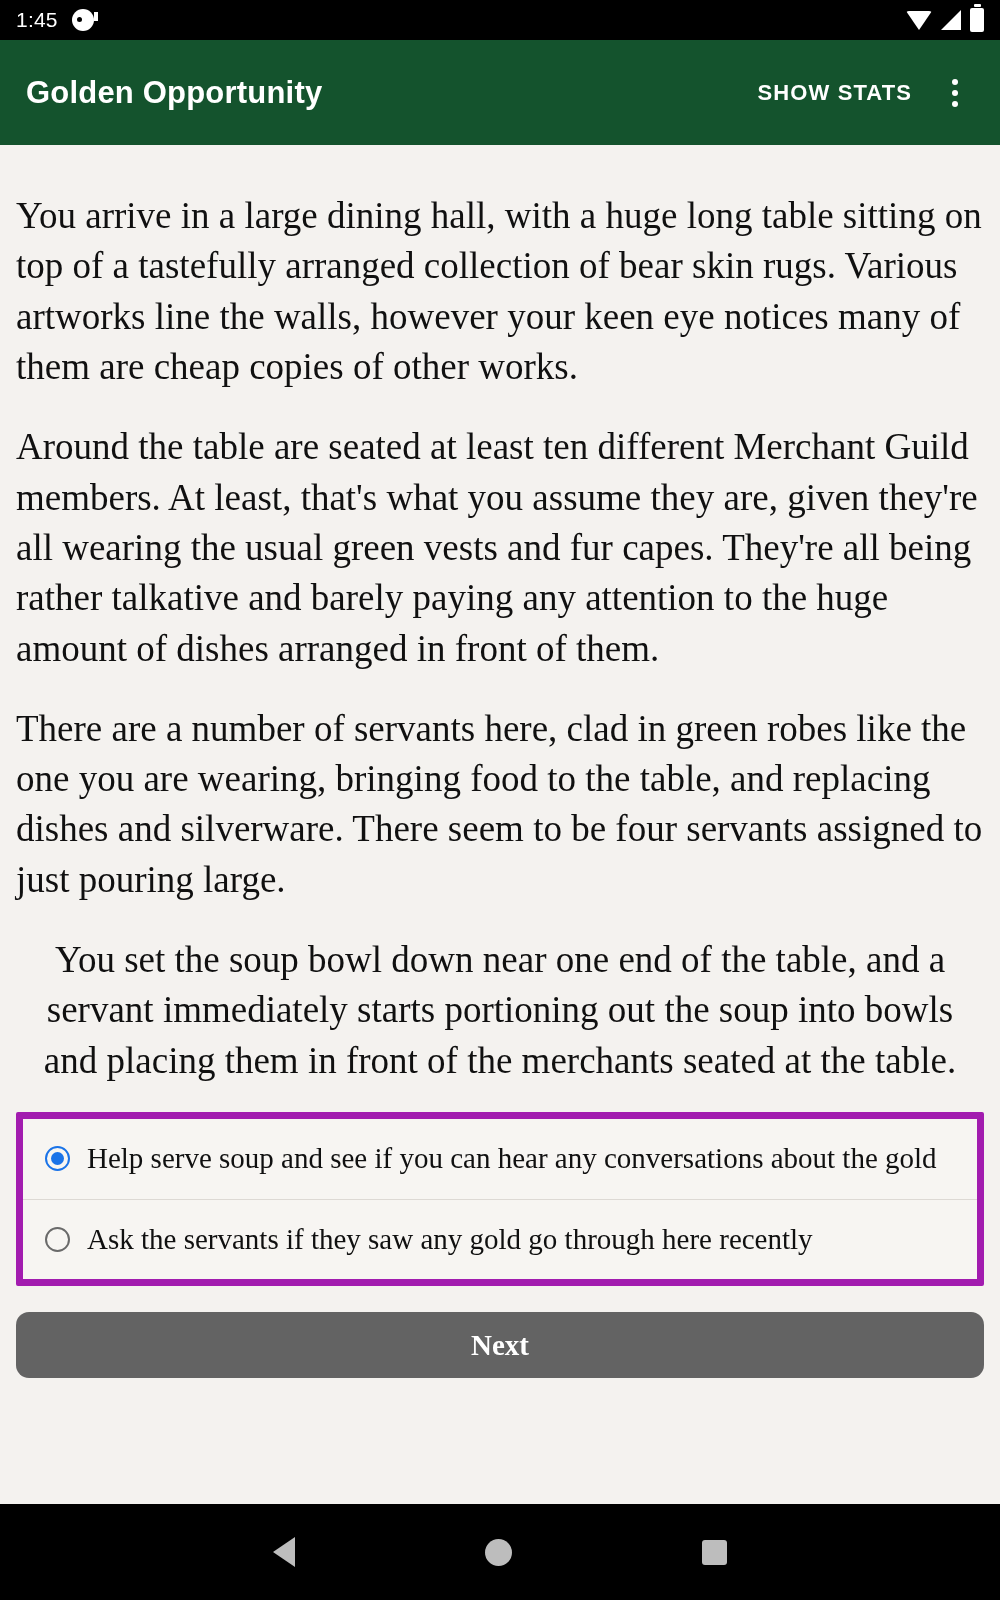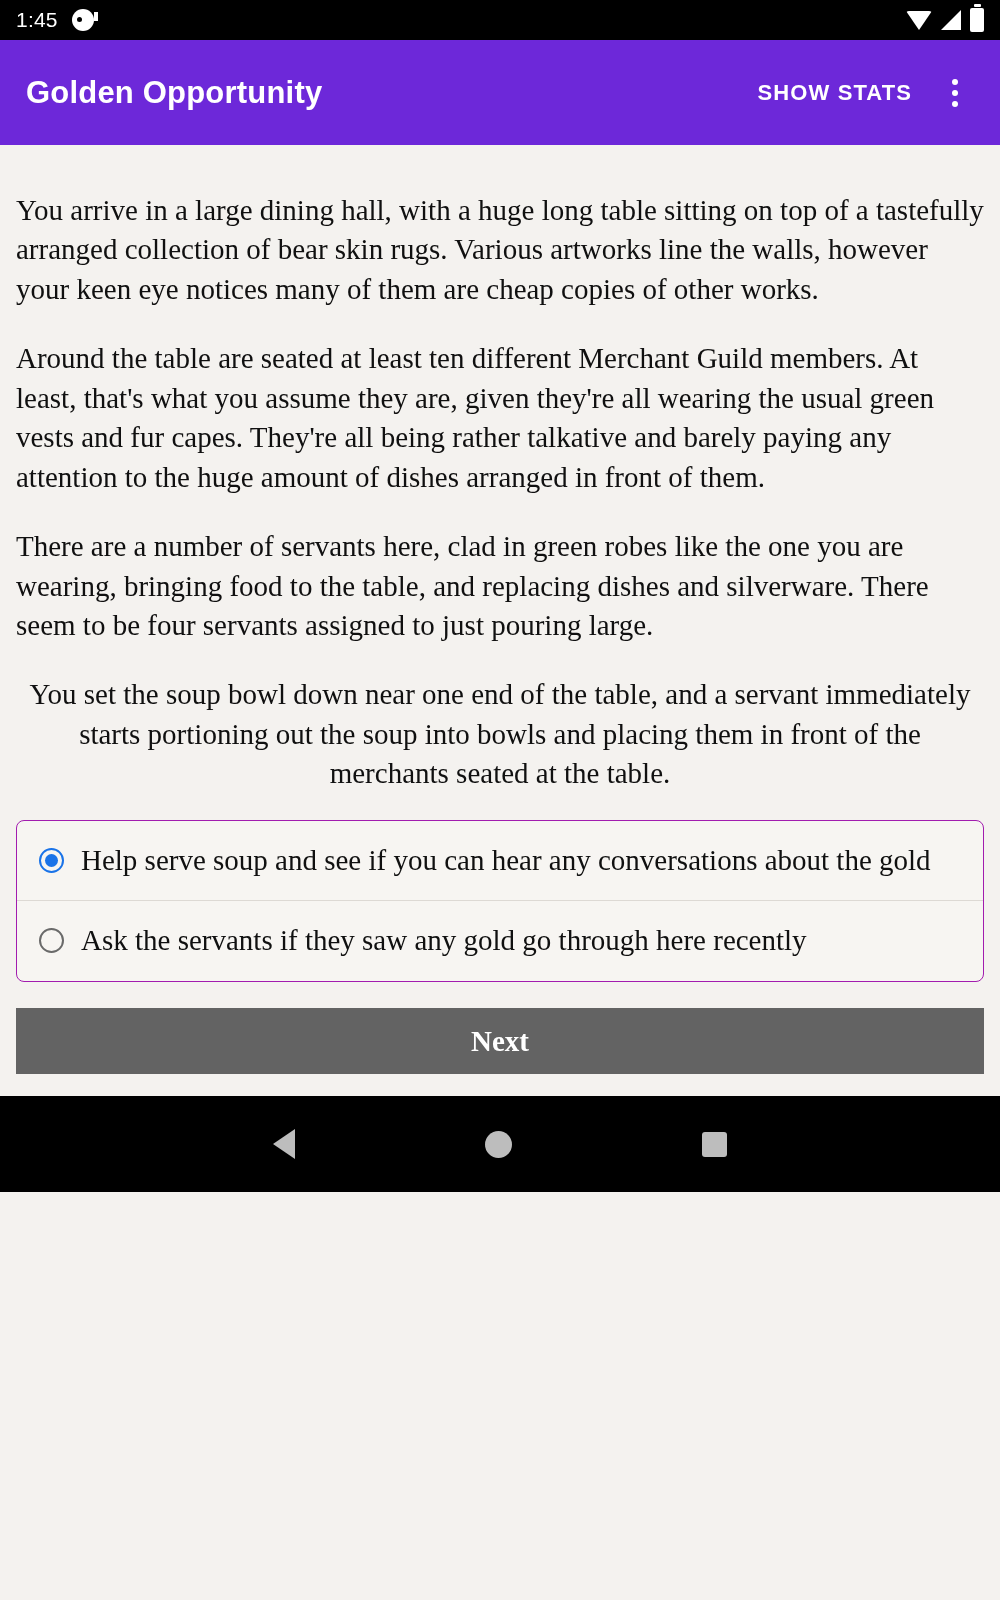--- a/index.html
+++ b/index.html
@@ -9,21 +9,21 @@
   body {
     width: 1000px;
     height: 1600px;
     background: #f4f2ef;
     font-family: "Liberation Sans", sans-serif;
     overflow: hidden;
   }
   .phone {
     position: relative;
     width: 1000px;
-    height: 1192px;
+    height: 1600px;
     display: flex;
     flex-direction: column;
     background: #f4f2ef;
   }
 
   
   .status-bar {
     height: 40px;
     background: #000000;
     color: #ffffff;
@@ -99,21 +99,21 @@
     height: 3px;
     background: #ffffff;
     border-radius: 1px;
     left: 3.5px;
     top: -4px;
   }
 
   
   .app-bar {
     height: 105px;
-    background: #6d28d9;
+    background: #14532d;
     display: flex;
     align-items: center;
     padding: 0 22px 0 26px;
     flex: none;
   }
   .app-title {
     color: #ffffff;
     font-size: 31px;
     font-weight: bold;
     letter-spacing: 0.2px;
@@ -149,31 +149,31 @@
   
   .content {
     flex: 1;
     background: #f4f2ef;
     padding: 46px 16px 0 16px;
     box-sizing: border-box;
     overflow: hidden;
   }
   .story p {
     font-family: "Liberation Serif", serif;
-    font-size: 29px;
+    font-size: 37px;
     line-height: 1.36;
     color: #101010;
     margin: 0 0 30px 0;
   }
   .story p:last-child { margin-bottom: 26px; text-align: center; }
 
   
   .choices {
-    border: 1px solid #a21caf;
-    border-radius: 8px;
+    border: 7px solid #a21caf;
+    border-radius: 2px;
     background: #f7f5f2;
     overflow: hidden;
     margin-top: 17px;
   }
   .choice {
     display: flex;
     align-items: flex-start;
     padding: 20px 18px 20px 22px;
     border-bottom: 1px solid #ddd9d4;
     cursor: pointer;
@@ -209,21 +209,21 @@
     font-size: 29px;
     line-height: 1.37;
     color: #101010;
   }
 
   
   .next-btn {
     margin-top: 26px;
     height: 66px;
     background: #636363;
-    border-radius: 0;
+    border-radius: 13px;
     display: flex;
     align-items: center;
     justify-content: center;
     cursor: pointer;
     user-select: none;
   }
   .next-btn span {
     color: #ffffff;
     font-size: 29px;
     font-weight: bold;

